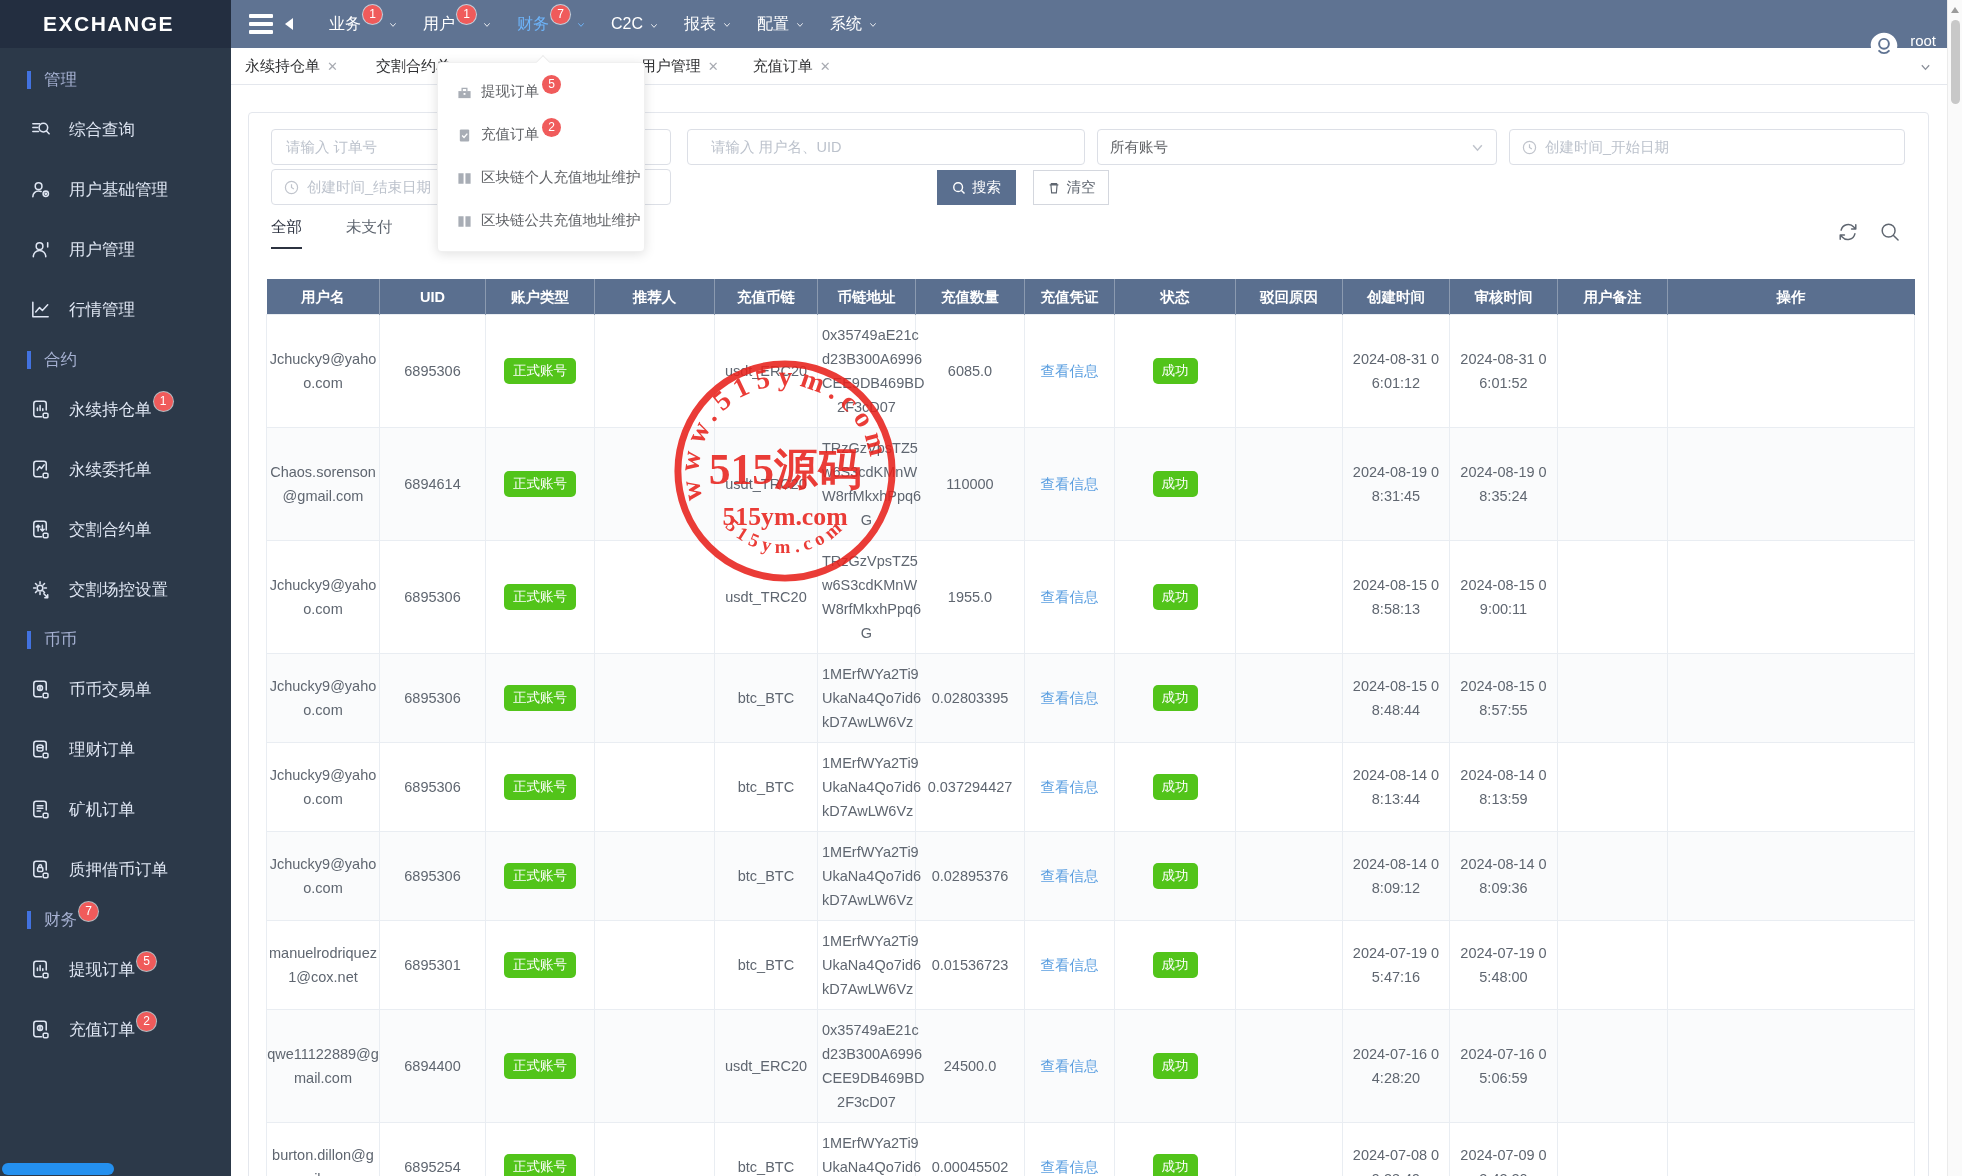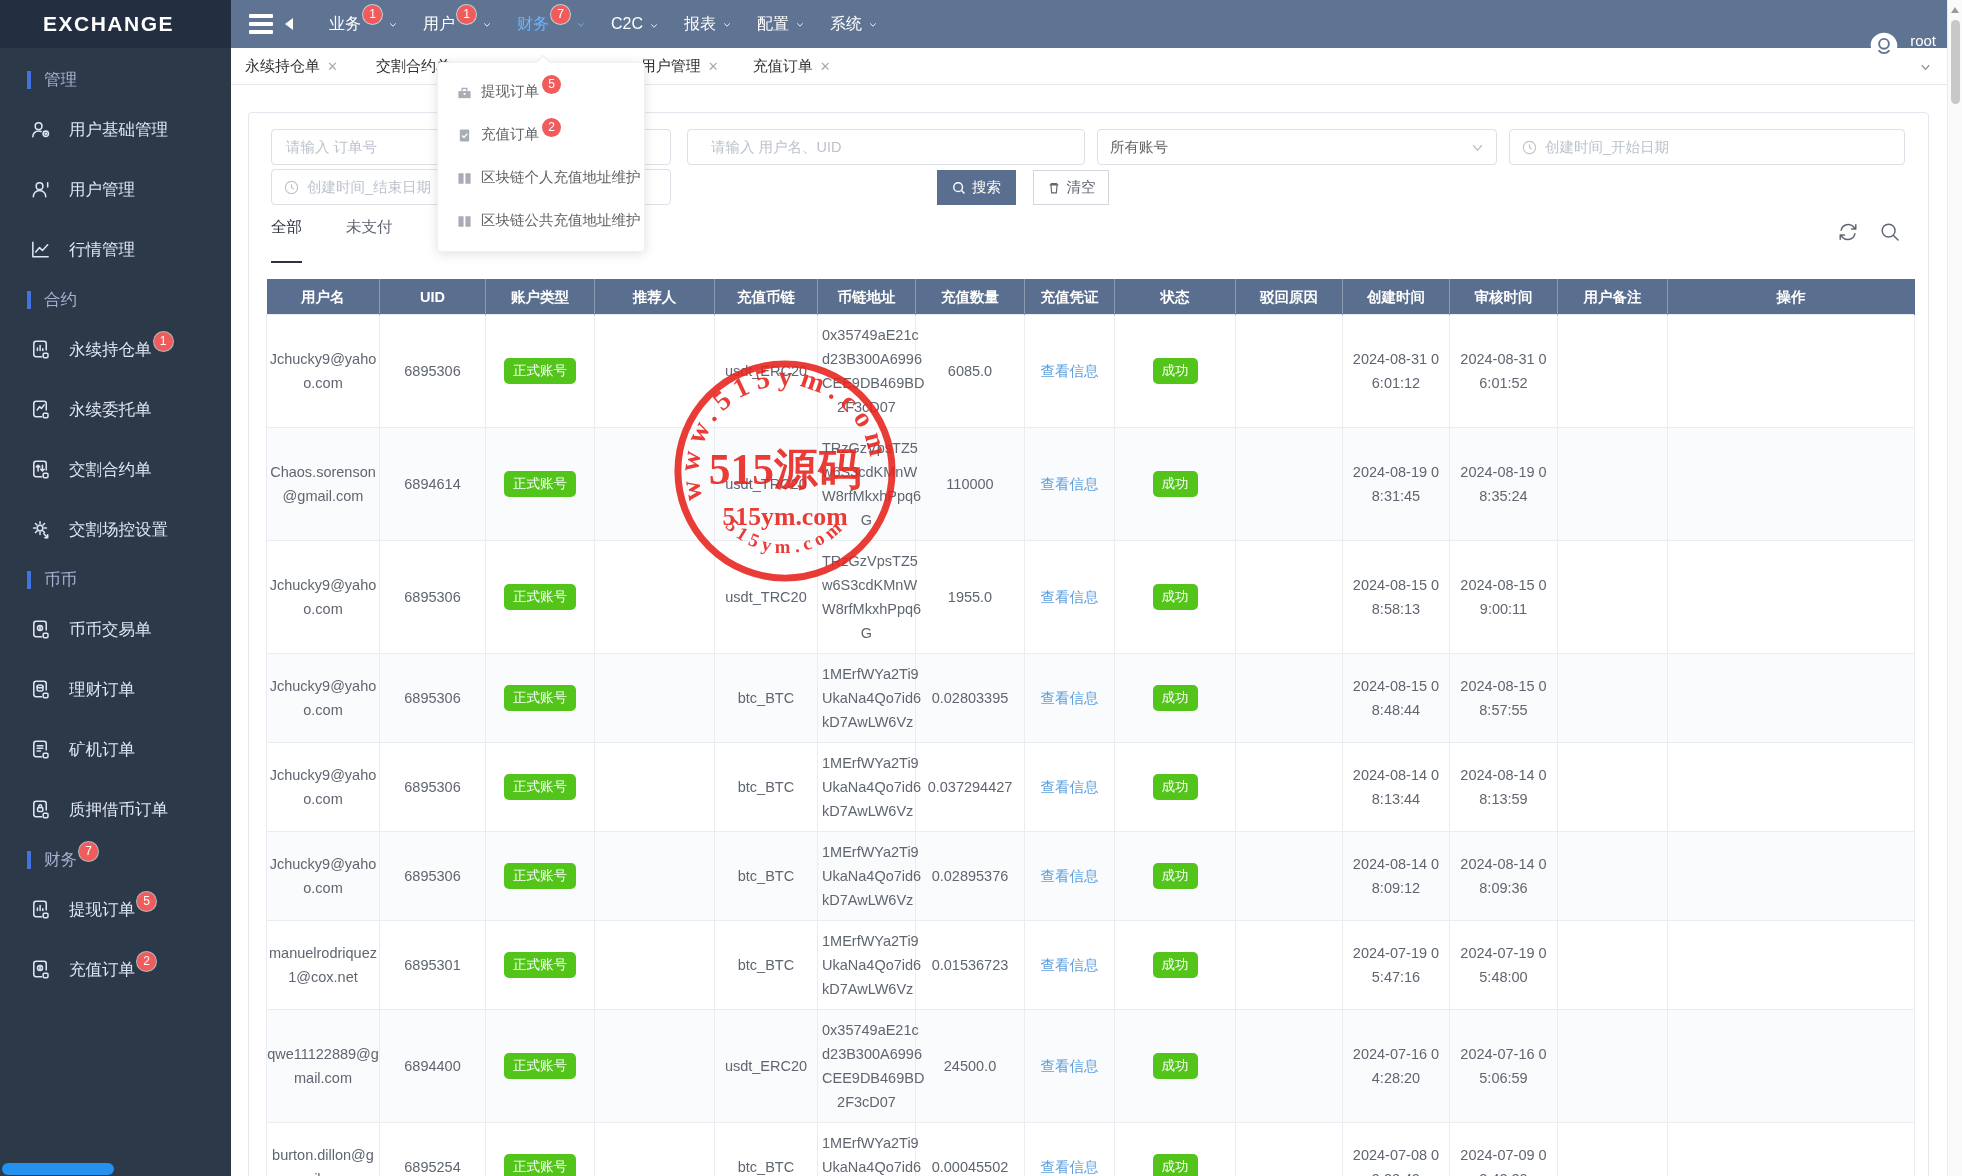--- a/index.html
+++ b/index.html
@@ -46,21 +46,21 @@
   .fake-inp .ph { color:#bcc2cc; }
   .fake-inp .val { color:#606266; }
   .fake-inp .left-ic { color:#c0c4cc; margin-right:8px; display:flex; }
   .fake-inp .right-ic { color:#c0c4cc; margin-left:auto; display:flex; }
 
   .btn { position:absolute; height:35px; border-radius:0; font-size:14.5px; display:flex; align-items:center; justify-content:center; gap:6px; cursor:pointer; border:1px solid transparent; }
   .btn-search { background:#5a6f8f; color:#fff; width:79px; }
   .btn-clear { background:#fff; color:#5f6670; border-color:#d4d7de; width:76px; }
 
   .subtabs { position:absolute; left:22px; top:104px; display:flex; gap:44px; font-size:15.5px; }
-  .subtab { padding-bottom:23px; color:#5f6670; cursor:pointer; }
+  .subtab { padding-bottom:9px; color:#5f6670; cursor:pointer; }
   .subtab.active { color:#2c3240; border-bottom:2.5px solid #2c3240; }
   .mini-ic { position:absolute; top:108px; width:24px; height:24px; color:#5f6670; cursor:pointer; }
 
   
   .tbl-wrap { position:absolute; left:17px; top:166px; width:1648px; }
   table { table-layout:fixed; border-collapse:collapse; width:1648px; }
   th { background:#5a6f8f; color:#fff; font-size:14.5px; font-weight:bold; height:35px; border-right:1px solid rgba(255,255,255,.3); border-top:1px solid #5a6f8f; }
   th:last-child { border-right:1px solid #5a6f8f; }
   td { border:1px solid #e9edf2; text-align:center; color:#5f6670; font-size:14.5px; padding:8px 4px; line-height:24px; vertical-align:middle; background:transparent; }
   tr.alt td { background:#fafbfc; }
@@ -158,20 +158,28 @@
           <path d="M2 3.5l4 4.5 4-4.5" stroke="currentColor" fill="none" stroke-width="1.6"></path>
         </svg>
     </span>
   </div>
 </div>
 
 <div class="sidebar">
     <div class="s-hdr">
       <span class="bar"></span>
       <span>管理</span>
+    </div>
+    <div class="s-item">
+      <span class="sicon"><svg viewBox="0 0 24 24" width="23" height="23" fill="none" stroke="currentColor" stroke-width="1.6" stroke-linecap="round" stroke-linejoin="round">
+          <path d="M4 6h7M4 10h5M4 14h6"></path>
+          <circle cx="15" cy="10" r="4.5"></circle>
+          <path d="M18.2 13.5L21 16.5"></path>
+        </svg></span>
+      <span>综合查询</span>
     </div>
     <div class="s-item">
       <span class="sicon"><svg viewBox="0 0 24 24" width="23" height="23" fill="none" stroke="currentColor" stroke-width="1.6" stroke-linecap="round" stroke-linejoin="round">
           <circle cx="10" cy="8.5" r="3.5"></circle>
           <path d="M4 19.5c0-3.3 2.7-6 6-6 1 0 1.9.2 2.7.6"></path>
           <circle cx="17.5" cy="16.5" r="2.8"></circle>
           <circle cx="17.5" cy="16.5" r="0.7"></circle>
         </svg></span>
       <span>用户基础管理</span>
     </div>

